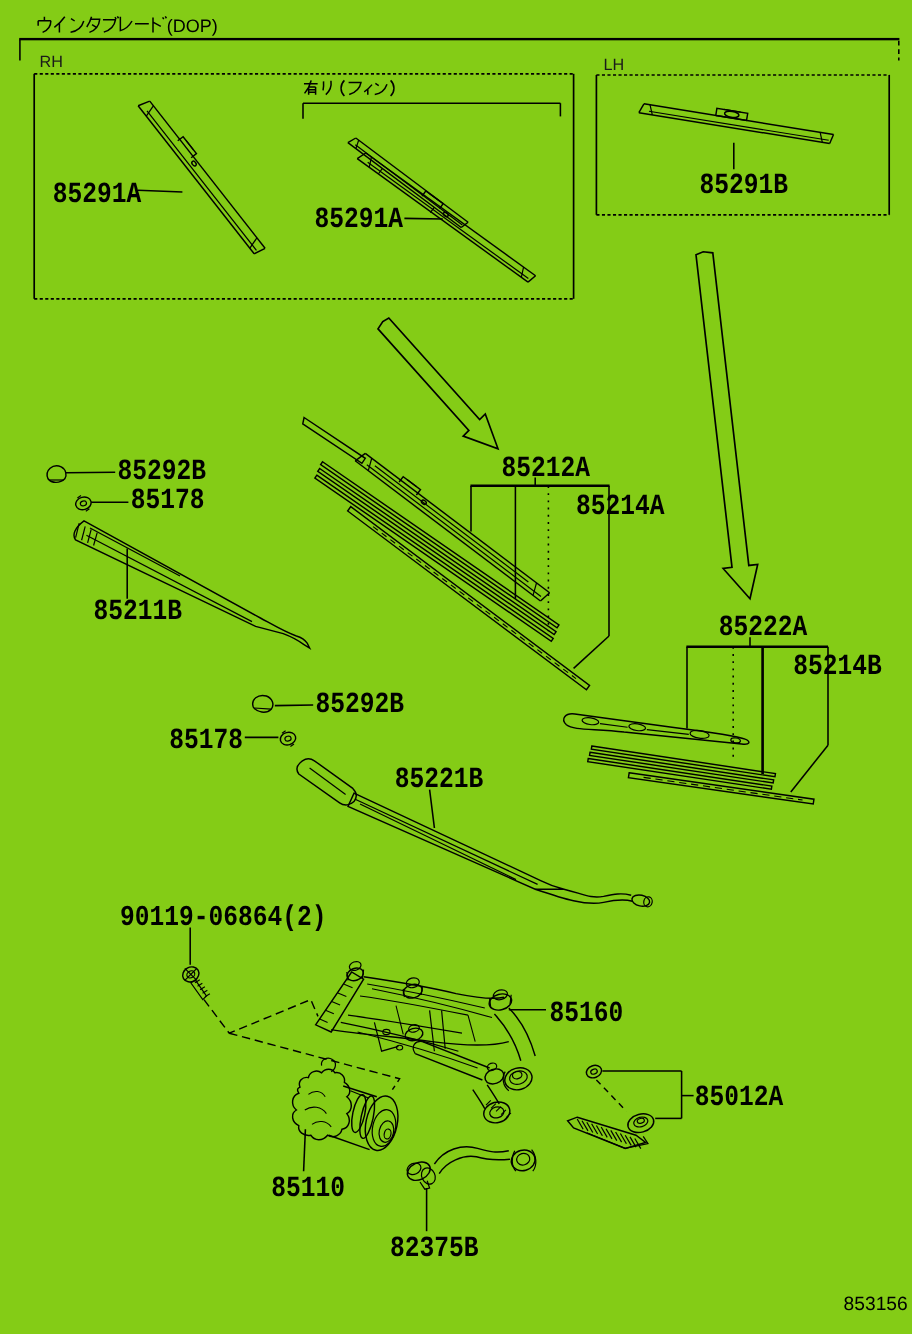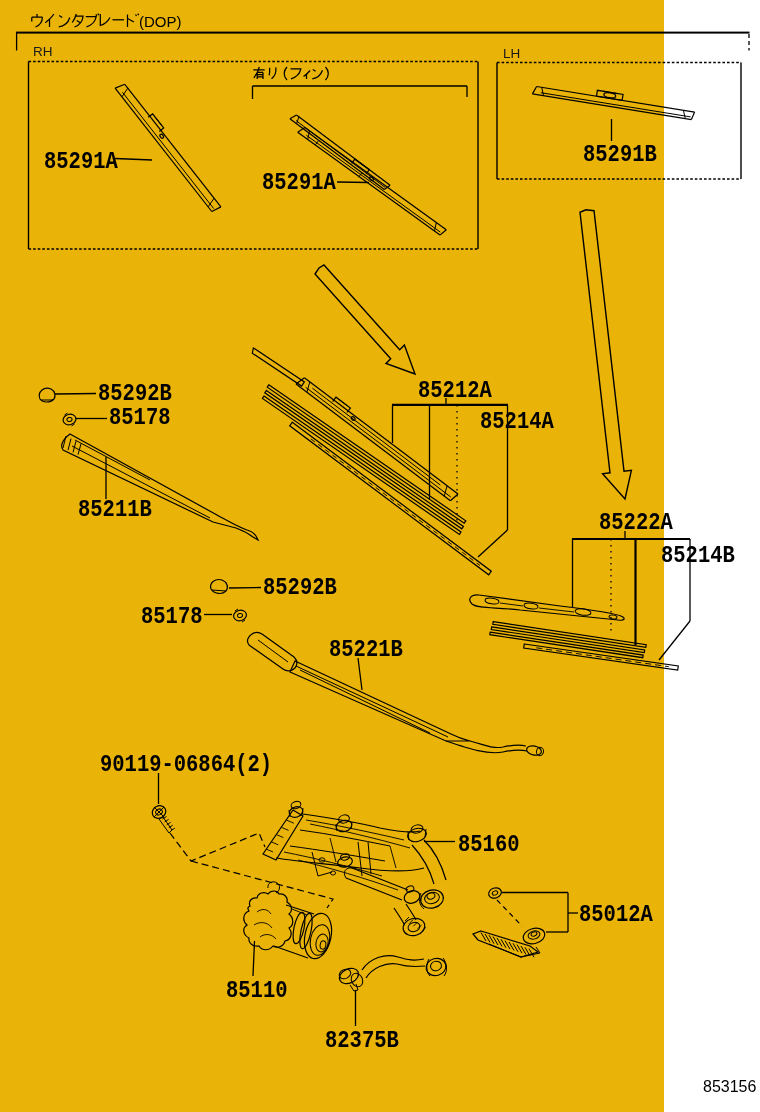--- a/index.html
+++ b/index.html
@@ -1,16 +1,16 @@
 <!DOCTYPE html>
 <html><head>
 <meta charset="utf-8">
 <style>
   html,body{margin:0;padding:0;background:#ffffff;}
-  #page{width:664px;height:1112px;position:relative;background:#eab308;}
+  #page{width:760px;height:1112px;position:relative;background:#84cc16;}
   svg{display:block}
   text{font-family:"Liberation Mono",monospace;font-weight:700;fill:#000;}
   .lbl{font-size:20.5px;}
   .sm{font-family:"Liberation Sans",sans-serif;font-weight:400;font-size:13.5px;fill:#1a1a1a;}
 </style>
 </head>
 <body>
 <div id="page">
 <svg width="760" height="1112" viewBox="0 0 760 1112" fill="none" stroke="none">
 

